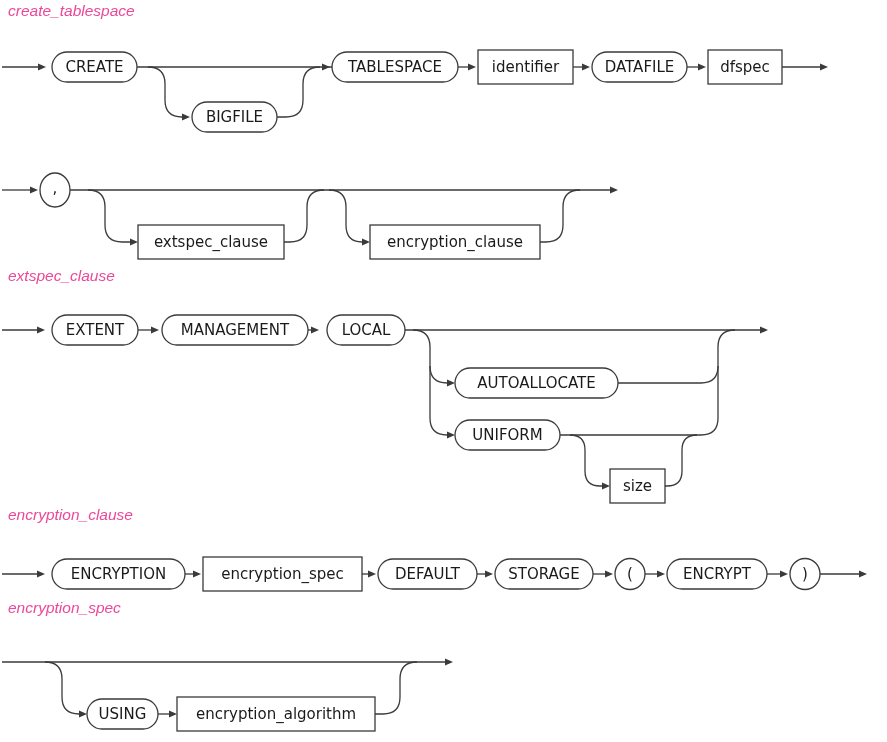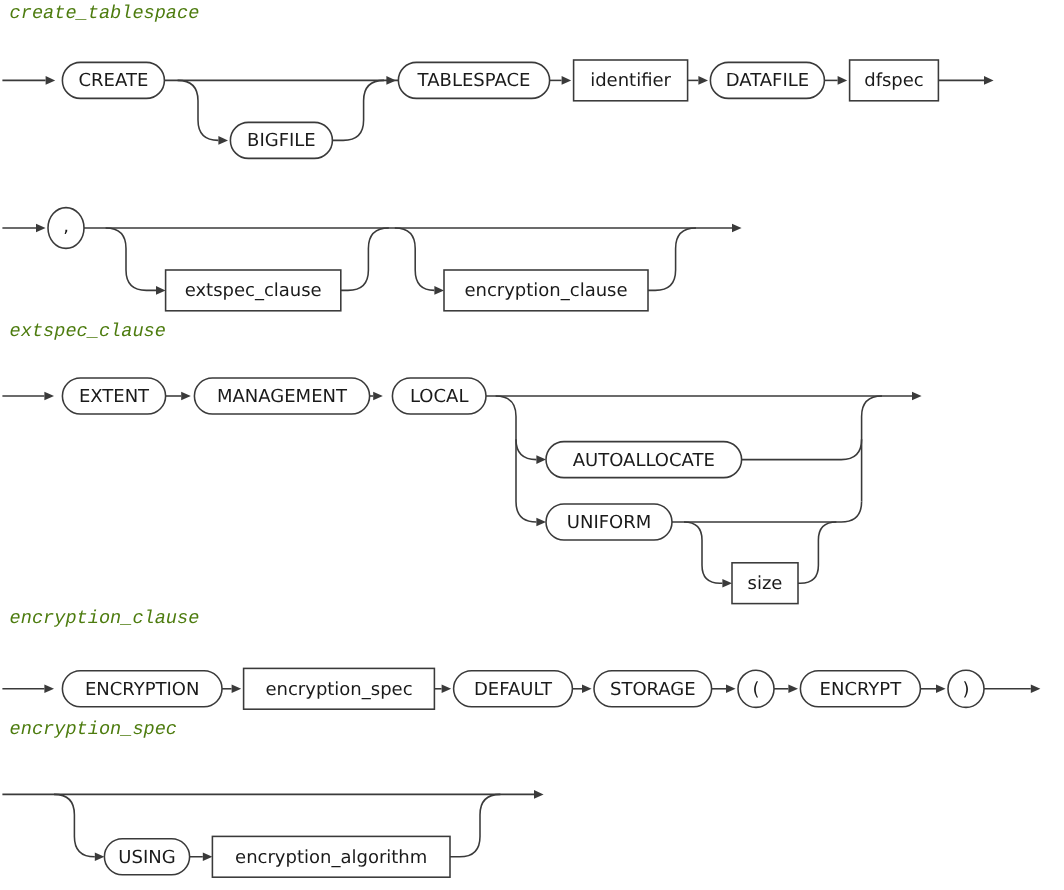--- a/index.html
+++ b/index.html
@@ -2,22 +2,22 @@
 <html><head>
 <meta charset="utf-8">
 <style>
   html,body{margin:0;padding:0;background:#ffffff;}
   .page{
     position:relative;width:887px;height:742px;background:#ffffff;
     overflow:hidden;font-family:"DejaVu Sans",sans-serif;
   }
   .dtitle{
     position:absolute;left:8px;
-    font-family:Liberation Mono, monospace;font-style:italic;
-    font-size:15.5px;color:#4d7c0f;white-space:nowrap;
+    font-family:Liberation Sans, sans-serif;font-style:italic;
+    font-size:15.5px;color:#ec4899;white-space:nowrap;
   }
   svg.rr{position:absolute;left:0;overflow:visible;}
   .ln{stroke:#3a3a3a;stroke-width:1.3;fill:none;}
   .shape{stroke:#3a3a3a;stroke-width:1.3;fill:#ffffff;}
   .ah{fill:#3a3a3a;stroke:none;}
   .nodetext{
     font-family:"DejaVu Sans",sans-serif;font-size:15px;
     fill:#1a1a1a;text-anchor:middle;
   }
 </style>

